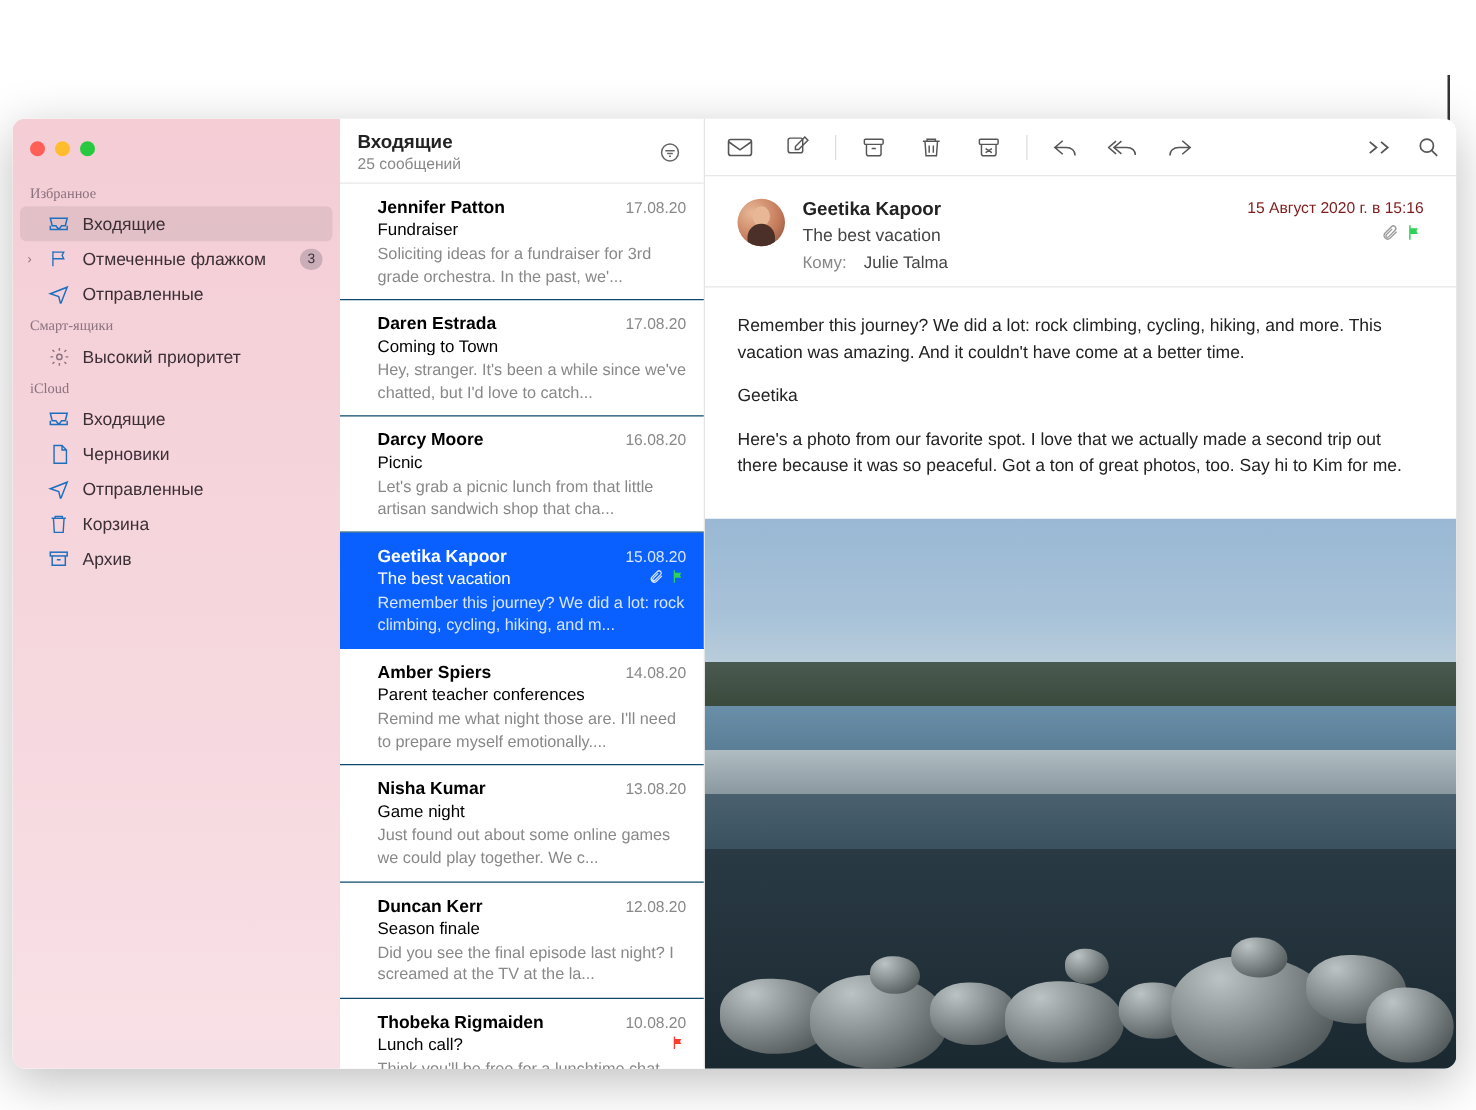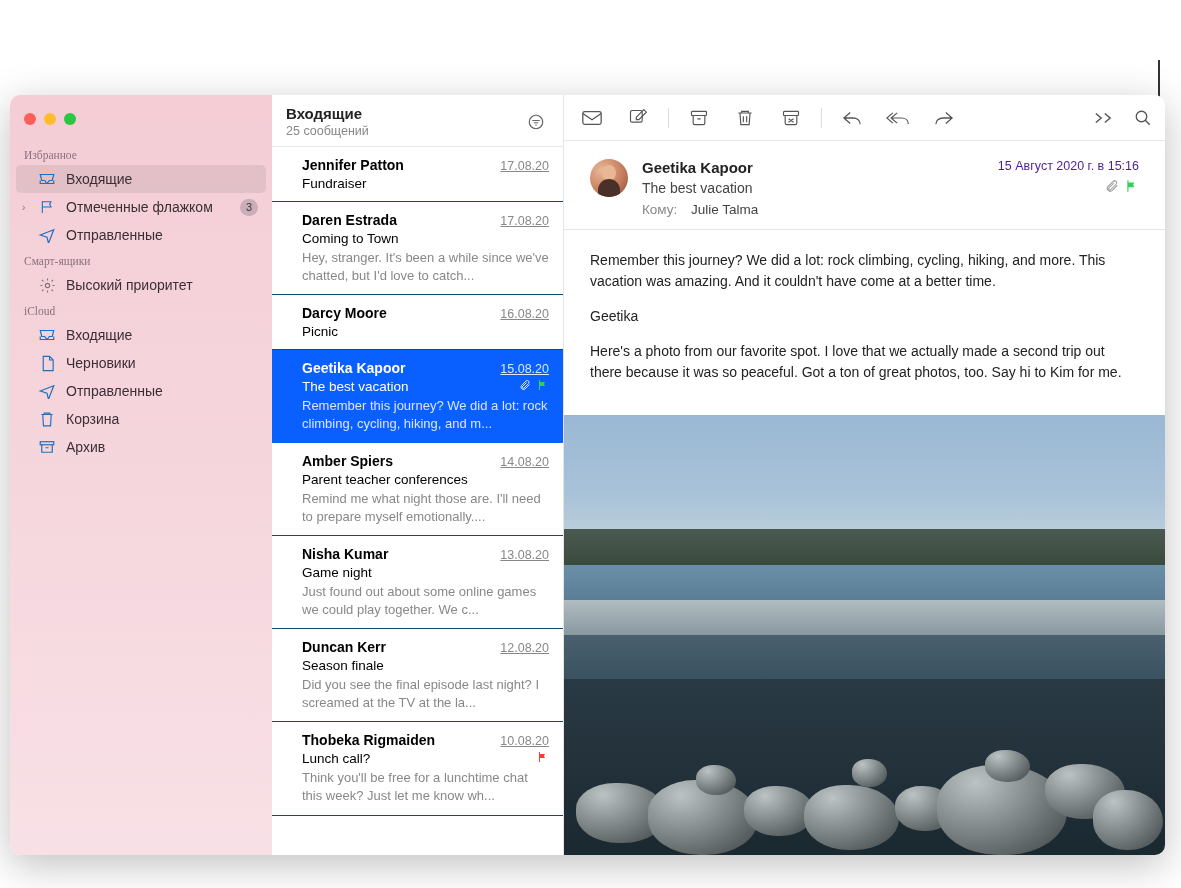--- a/index.html
+++ b/index.html
@@ -120,21 +120,21 @@
     border-bottom: 1px solid #0c4a6e;
     cursor: default;
   }
   .msg-item.selected {
     background: #0a60ff;
     color: #fff;
     border-bottom-color: #0a60ff;
   }
   .msg-item .row1 { display: flex; align-items: baseline; gap: 8px; }
   .msg-item .sender { font-weight: 700; font-size: 14px; flex: 1; }
-  .msg-item .date { font-size: 12.5px; color: #888; text-decoration: underline; }
+  .msg-item .date { font-size: 12.5px; color: #888; }
   .msg-item.selected .date { color: #d8e6ff; }
   .msg-item .subject {
     font-size: 13.5px; margin-top: 3px;
     display: flex; align-items: center; gap: 6px;
   }
   .msg-item .subject .subj-text { flex: 1; white-space: nowrap; overflow: hidden; text-overflow: ellipsis; }
   .msg-item .preview {
     font-size: 13px; color: #888;
     margin-top: 3px;
     line-height: 1.35;
@@ -194,21 +194,21 @@
   }
   .avatar::before{
     content:""; position:absolute; top:6px; left:12px; width:14px; height:16px;
     background:#e8b896; border-radius:50%;
   }
   .hdr-main { flex: 1; min-width: 0; }
   .hdr-from { font-weight: 700; font-size: 15px; color: #222; }
   .hdr-subj { font-size: 14px; color: #444; margin-top: 4px; }
   .hdr-to { font-size: 13.5px; margin-top: 6px; color: #444; }
   .hdr-to .label { color: #888; margin-right: 10px; }
-  .hdr-right { text-align: right; font-size: 12.5px; color: #4c1d95; }
+  .hdr-right { text-align: right; font-size: 12.5px; color: #7f1d1d; }
   .hdr-right .icons { margin-top: 6px; display: flex; gap: 6px; justify-content: flex-end; align-items: center; }
   .hdr-right .clip { color: #999; }
   .hdr-right .flag-green { color: #30d158; }
   .msg-body {
     padding: 20px 26px 18px 26px;
     font-size: 14px;
     color: #222;
     line-height: 1.5;
   }
   .msg-body p { margin-bottom: 14px; }
@@ -347,39 +347,41 @@
     </div>
     <div class="msg-list" id="msg-list">
         <div class="msg-item">
           <div class="row1">
             <span class="sender">Jennifer Patton</span>
             <span class="date">17.08.20</span>
           </div>
           <div class="subject">
             <span class="subj-text">Fundraiser</span>
           </div>
+          <div class="preview">Soliciting ideas for a fundraiser for 3rd grade orchestra. In the past, we'...</div>
         </div>
         <div class="msg-item">
           <div class="row1">
             <span class="sender">Daren Estrada</span>
             <span class="date">17.08.20</span>
           </div>
           <div class="subject">
             <span class="subj-text">Coming to Town</span>
           </div>
           <div class="preview">Hey, stranger. It's been a while since we've chatted, but I'd love to catch...</div>
         </div>
         <div class="msg-item">
           <div class="row1">
             <span class="sender">Darcy Moore</span>
             <span class="date">16.08.20</span>
           </div>
           <div class="subject">
             <span class="subj-text">Picnic</span>
           </div>
+          <div class="preview">Let's grab a picnic lunch from that little artisan sandwich shop that cha...</div>
         </div>
         <div class="msg-item selected">
           <div class="row1">
             <span class="sender">Geetika Kapoor</span>
             <span class="date">15.08.20</span>
           </div>
           <div class="subject">
             <span class="subj-text">The best vacation</span>
             <span class="clip"><svg width="12" height="12" viewBox="0 0 24 24" fill="none" stroke="currentColor" stroke-width="2">
                 <path d="M21 11l-9 9a5 5 0 01-7-7l9-9a3.5 3.5 0 015 5l-9 9a2 2 0 01-3-3l8-8"></path>

